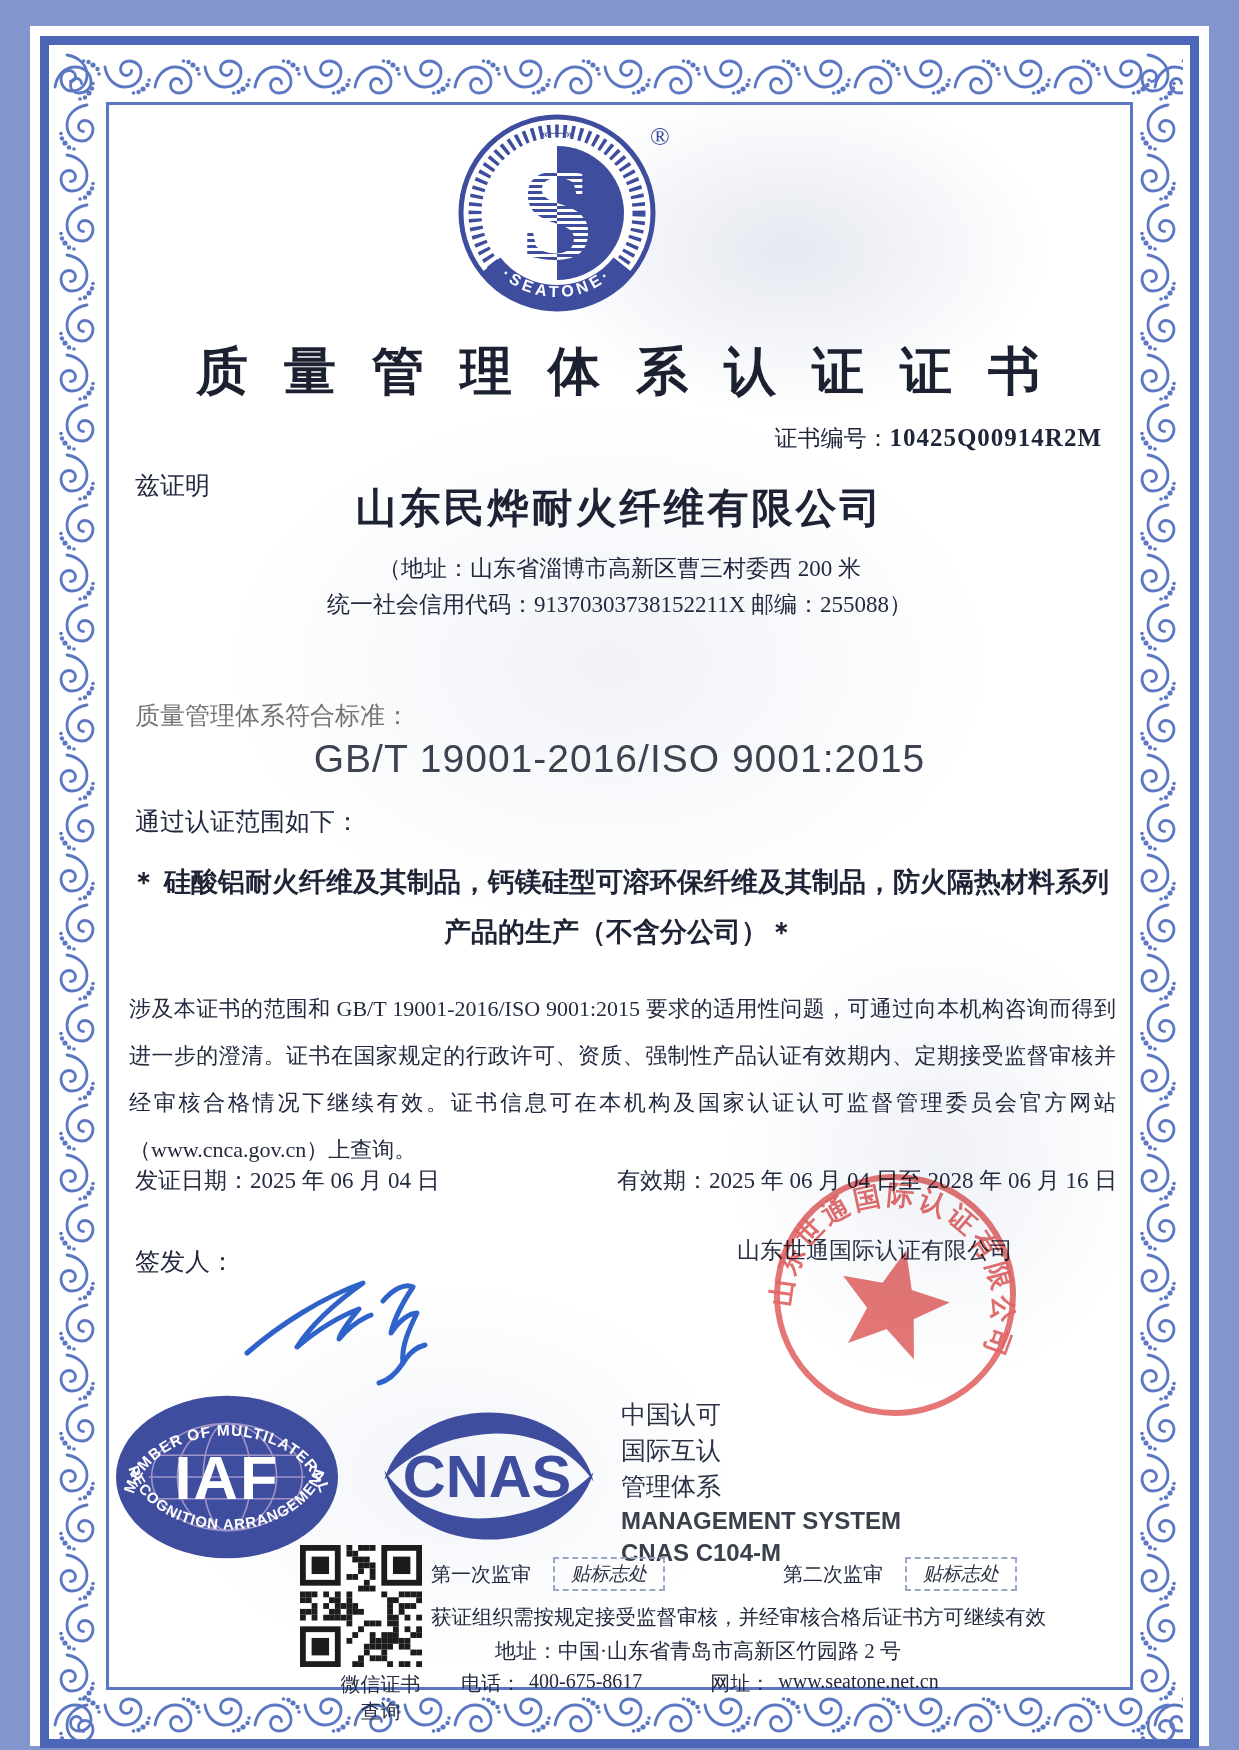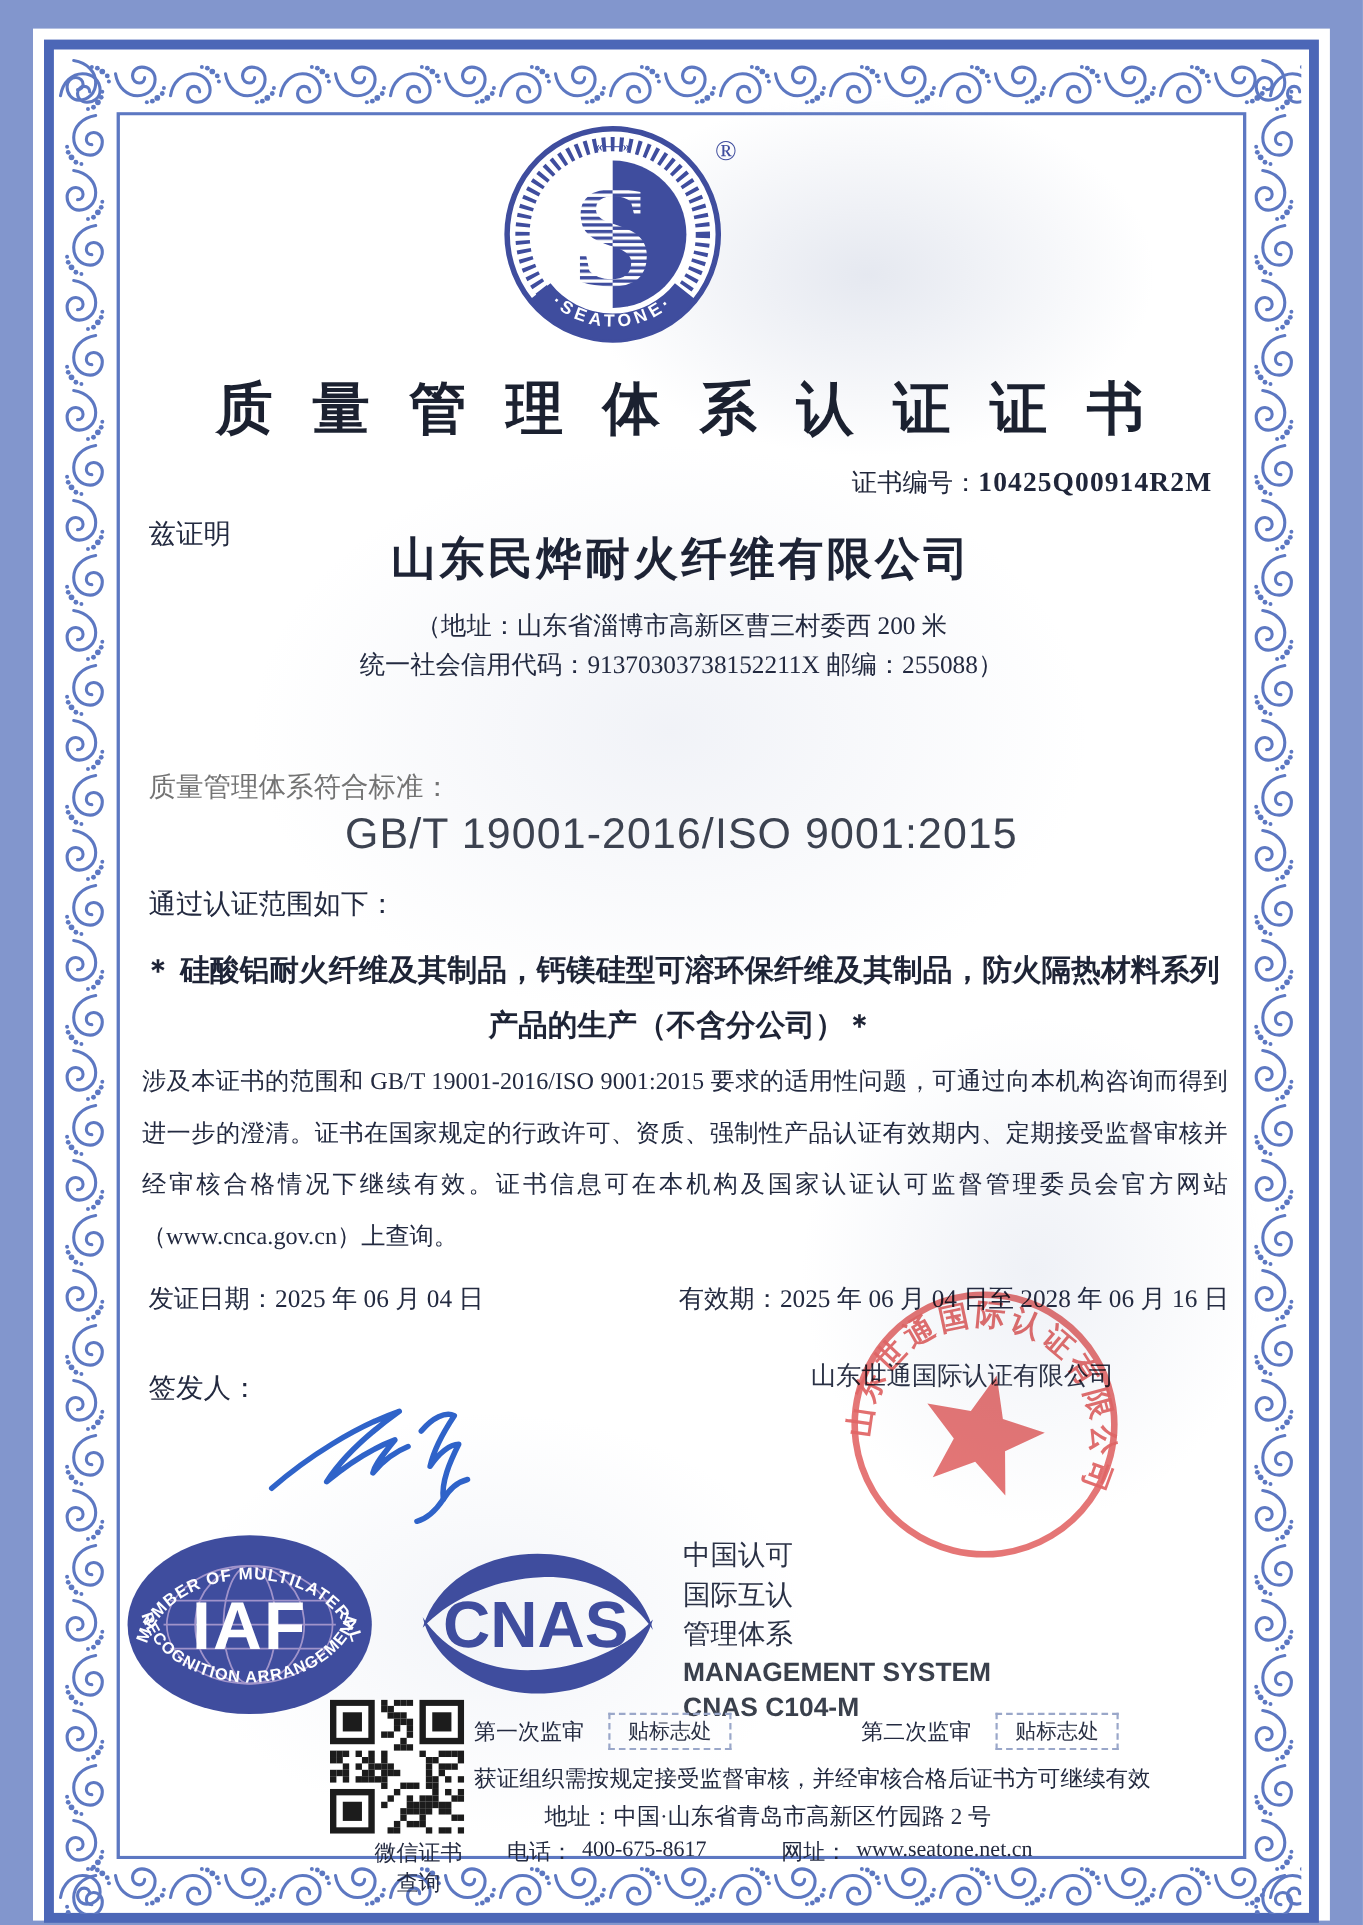--- a/index.html
+++ b/index.html
@@ -23,38 +23,38 @@
   .certno{right:28px;top:318px;font-size:23px;color:#20263a;}
   .certno b{font-size:25px;letter-spacing:1px;}
   .certify{left:26px;top:364px;font-size:25px;color:#232a40;}
   .company{left:0;right:0;top:376px;text-align:center;font-size:41px;font-weight:bold;color:#1d2335;letter-spacing:3px;}
   .addr1{left:0;right:0;top:448px;text-align:center;font-size:23px;color:#232a40;}
   .addr2{left:0;right:0;top:484px;text-align:center;font-size:23px;color:#232a40;}
   .stdlabel{left:26px;top:594px;font-size:25px;color:#737373;}
   .stdvalue{left:0;right:0;top:632px;text-align:center;font-size:39px;color:#3c4250;font-family:"Liberation Sans","DejaVu Sans",sans-serif;letter-spacing:1px;}
   .scopelabel{left:26px;top:700px;font-size:25px;color:#232a40;}
   .scopetext{left:14px;right:14px;top:752px;text-align:center;font-size:27px;font-weight:bold;color:#1e2436;line-height:50px;}
-  .notes{left:20px;right:14px;top:854px;font-size:22px;color:#232a40;line-height:47px;text-align:justify;}
+  .notes{left:20px;right:14px;top:880px;font-size:22px;color:#232a40;line-height:47px;text-align:justify;}
   .issuedate{left:26px;top:1060px;font-size:23px;color:#232a40;}
   .validdate{left:508px;top:1060px;font-size:23px;color:#232a40;text-align:right;}
   .signer{left:26px;top:1140px;font-size:25px;color:#232a40;}
   .issuer{left:628px;top:1130px;font-size:23px;color:#2a3145;}
   .sig{left:118px;top:1158px;width:220px;height:130px;}
   .stamp{left:658px;top:1062px;width:256px;height:256px;transform:rotate(14deg);mix-blend-mode:multiply;opacity:.92;}
   .iaf{left:4px;top:1286px;width:228px;height:172px;}
   .cnaslogo{left:258px;top:1292px;width:240px;height:158px;}
   .cnastext{left:512px;top:1292px;font-size:25px;color:#2a3145;line-height:36px;}
   .cnastext .en{font-family:"Liberation Sans","DejaVu Sans",sans-serif;font-weight:bold;font-size:24px;color:#3a404c;line-height:32px;}
   .qrwrap{left:186px;top:1440px;width:132px;text-align:center;}
   .qrwrap svg{width:122px;height:122px;display:block;margin:0 auto;}
   .qrcaption{font-size:20px;color:#232a40;margin-top:4px;margin-left:39px;}
   .footer{left:322px;top:1452px;right:0;font-size:21px;color:#232a40;}
   .frow1{display:flex;align-items:center;}
   .auditlabel{font-size:20px;}
-  .labelbox{border:2px dashed #9aa7c9;padding:2px 16px;font-size:19px;color:#2a3145;margin-left:22px;}
+  .labelbox{border:2px dashed #9aa7c9;padding:2px 16px;font-size:19px;color:#2a3145;margin-left:22px;font-style:italic;}
   .gap{width:118px;}
   .fnote{margin-top:12px;font-size:20.5px;}
   .faddr{margin-top:6px;font-size:21px;padding-left:64px;}
   .fcontact{margin-top:5px;font-size:20px;padding-left:30px;display:flex;gap:8px;}
   .fcontact .web{margin-left:60px;}
   .logo{left:348px;top:8px;width:220px;height:200px;}
   .hidden-defs{position:absolute;width:0;height:0;overflow:hidden;}
 </style>
 </head>
 <body>

